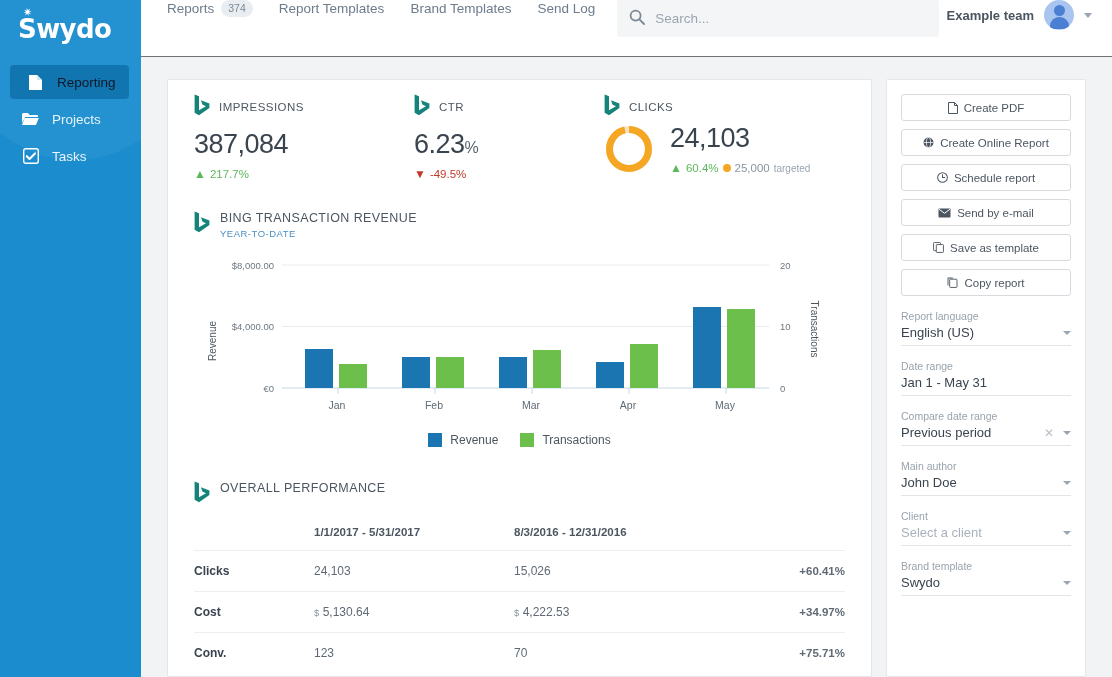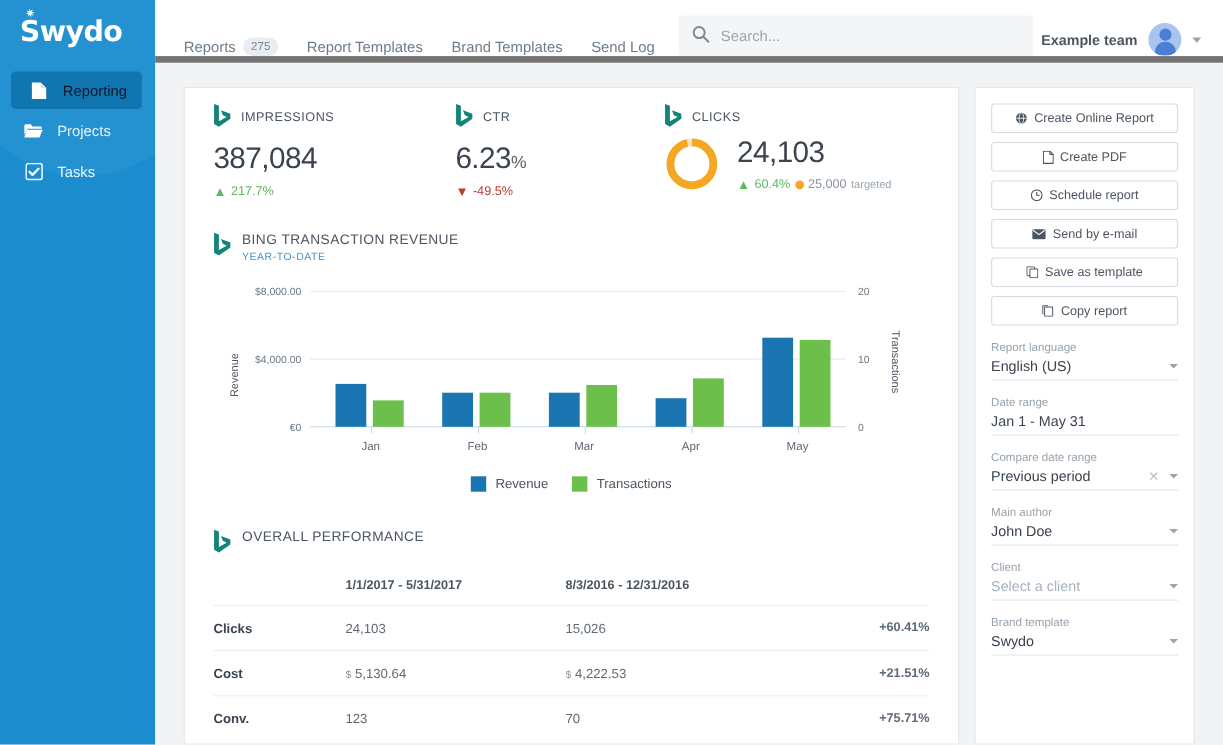--- a/index.html
+++ b/index.html
@@ -33,22 +33,22 @@
     height:34px; margin: 3px 12px 3px 10px; padding-left:12px;
     color:#e7f3fb; font-size:13.5px; border-radius:4px; cursor:pointer;
   }
   .nav-item.active { background:#1176b0; color:#0f172a;padding-left:17px; }
   .nav-ico { width:17px; height:17px; display:flex; align-items:center; justify-content:center; flex:0 0 17px;}
   .nav-ico svg { display:block; }
 
   
   .main { flex:1; height:677px; display:flex; flex-direction:column; background:#f2f3f5; overflow:hidden;}
   .topbar {
-    height:57px; flex:0 0 57px; background:#fff; display:flex; align-items:flex-end;
-    padding: 0 20px 0 26px; border-bottom:6px solid #737373;
+    height:57px; flex:0 0 57px; background:#fff; display:flex; align-items:flex-start;
+    padding: 0 20px 0 26px; border-bottom:1px solid #737373;
   }
   .topnav { display:flex; align-items:center; gap:26px; }
   .topnav-item { color:#6d7c8c; font-size:13.5px; cursor:pointer; display:flex; align-items:center; gap:7px; white-space:nowrap;}
   .badge-count {
     background:#e9edf1; color:#7a8794; font-size:10.5px; border-radius:9px;
     padding:2px 7px; line-height:1.2;
   }
   .search-box {
     margin-left:22px; width:322px; height:37px; background:#f4f5f7; border-radius:3px;
     display:flex; align-items:center; padding:0 12px; gap:10px;
@@ -189,21 +189,21 @@
       </div>
     </nav>
   </aside>
 
   <div class="main">
 
     <header class="topbar">
       <div class="topnav">
         <div class="topnav-item">
           <span>Reports</span>
-          <span class="badge-count">275</span>
+          <span class="badge-count">374</span>
         </div>
         <div class="topnav-item">
           <span>Report Templates</span>
         </div>
         <div class="topnav-item">
           <span>Brand Templates</span>
         </div>
         <div class="topnav-item">
           <span>Send Log</span>
         </div>
@@ -386,51 +386,51 @@
             <tr>
               <td class="rowlabel">Clicks</td>
               <td class="cur"><span class="cur-sym"></span><span>24,103</span></td>
               <td class="prev"><span class="cur-sym"></span><span>15,026</span></td>
               <td class="chg pos">+60.41%</td>
             </tr>
             <tr>
               <td class="rowlabel">Cost</td>
               <td class="cur"><span class="cur-sym">$</span> <span>5,130.64</span></td>
               <td class="prev"><span class="cur-sym">$</span> <span>4,222.53</span></td>
-              <td class="chg neg">+21.51%</td>
+              <td class="chg neg">+34.97%</td>
             </tr>
             <tr>
               <td class="rowlabel">Conv.</td>
               <td class="cur"><span>123</span></td>
               <td class="prev"><span>70</span></td>
               <td class="chg pos">+75.71%</td>
             </tr>
           </tbody>
         </table>
       </section>
 
       <aside class="side-panel">
         <button class="side-btn">
           <span>
+            <svg width="10" height="12" viewBox="0 0 10 12">
+                <path d="M0.5 0.5h6l3 3v8h-9z" fill="none" stroke="#4c5661" stroke-width="1"></path>
+                <path d="M6.5 0.5v3h3" fill="none" stroke="#4c5661" stroke-width="1"></path>
+              </svg>
+          </span>
+          <span>Create PDF</span>
+        </button>
+        <button class="side-btn">
+          <span>
             <svg width="11" height="11" viewBox="0 0 12 12">
                 <circle cx="6" cy="6" r="5.4" fill="#4c5661"></circle>
                 <ellipse cx="6" cy="6" rx="2.3" ry="5.4" fill="none" stroke="#fff" stroke-width="0.8"></ellipse>
                 <line x1="0.8" y1="6" x2="11.2" y2="6" stroke="#fff" stroke-width="0.8"></line>
               </svg>
           </span>
           <span>Create Online Report</span>
-        </button>
-        <button class="side-btn">
-          <span>
-            <svg width="10" height="12" viewBox="0 0 10 12">
-                <path d="M0.5 0.5h6l3 3v8h-9z" fill="none" stroke="#4c5661" stroke-width="1"></path>
-                <path d="M6.5 0.5v3h3" fill="none" stroke="#4c5661" stroke-width="1"></path>
-              </svg>
-          </span>
-          <span>Create PDF</span>
         </button>
         <button class="side-btn">
           <span>
             <svg width="11" height="11" viewBox="0 0 12 12">
                 <circle cx="6" cy="6" r="5.3" fill="none" stroke="#4c5661" stroke-width="1.1"></circle>
                 <path d="M6 3.1V6h2.4" fill="none" stroke="#4c5661" stroke-width="1.1" stroke-linecap="round"></path>
               </svg>
           </span>
           <span>Schedule report</span>
         </button>

